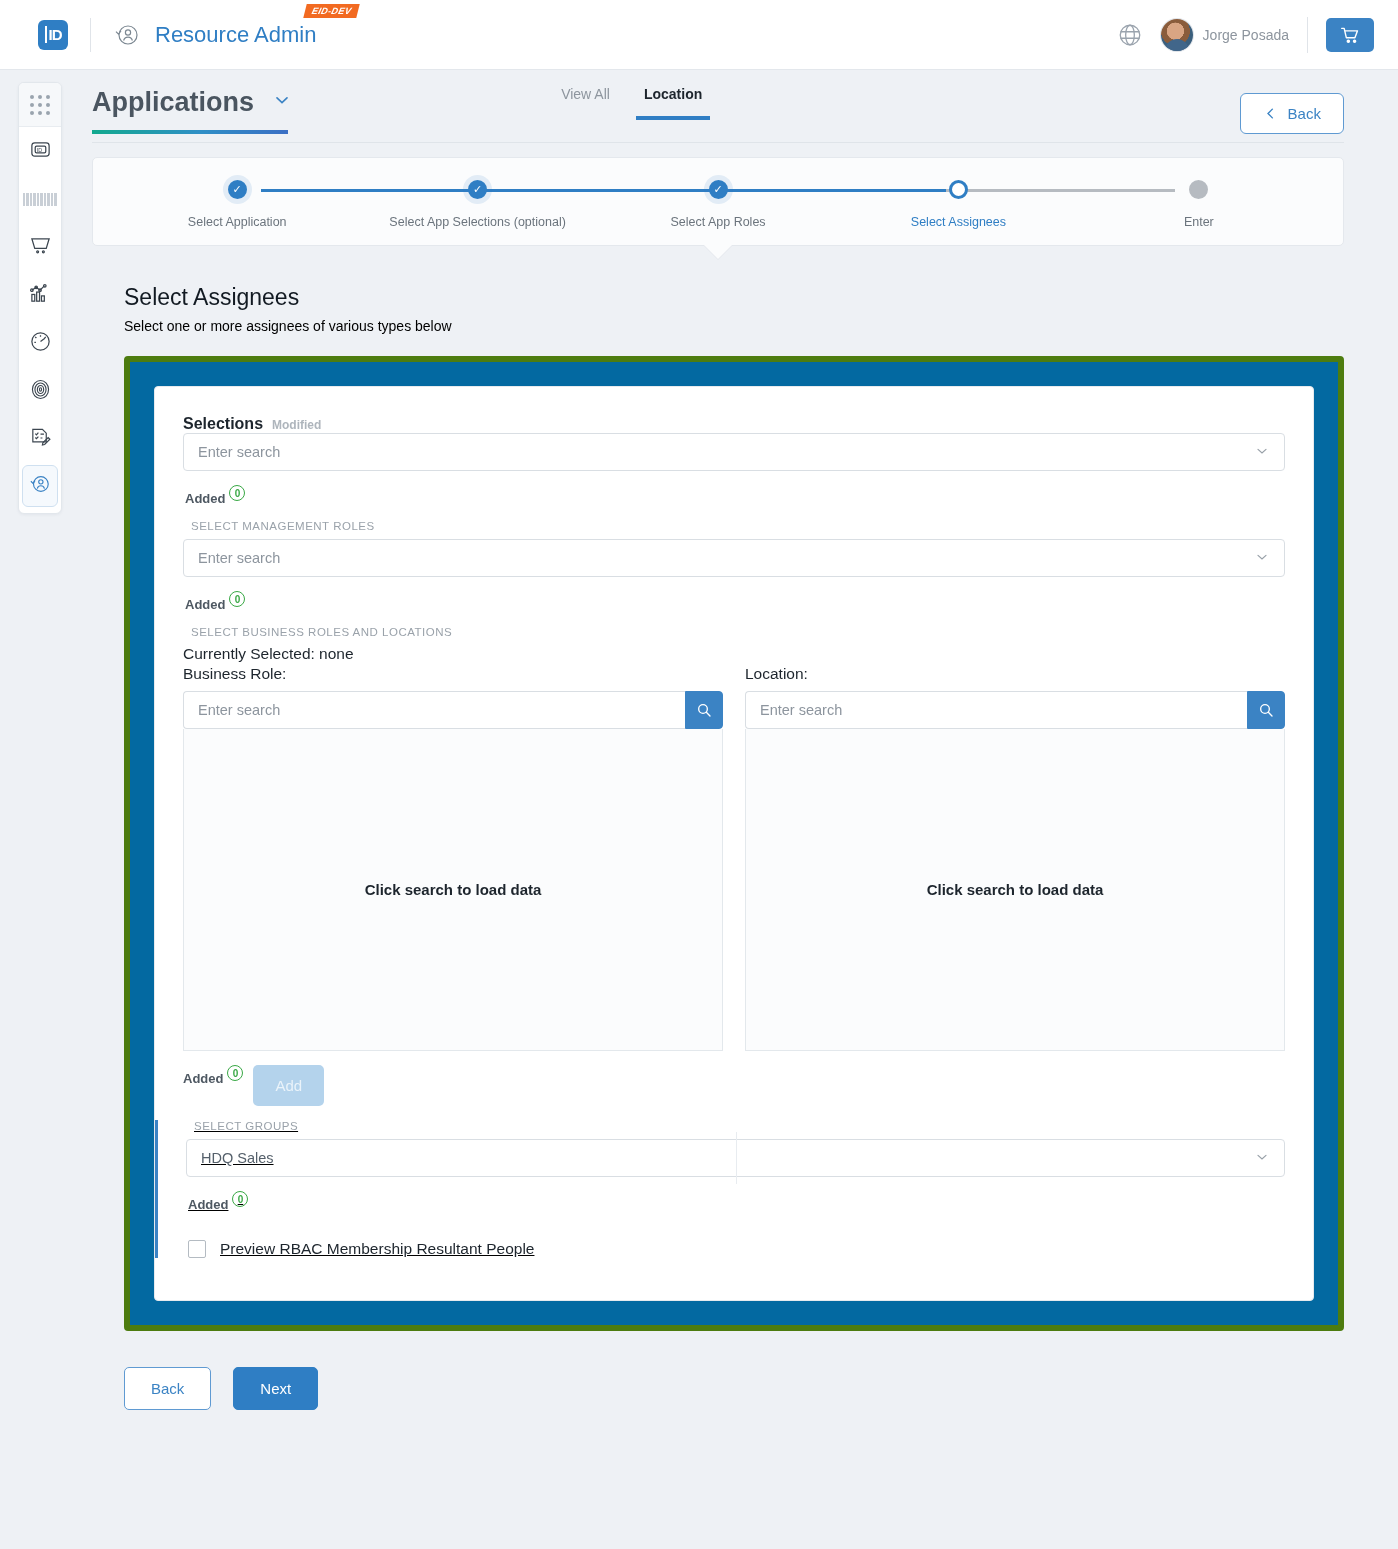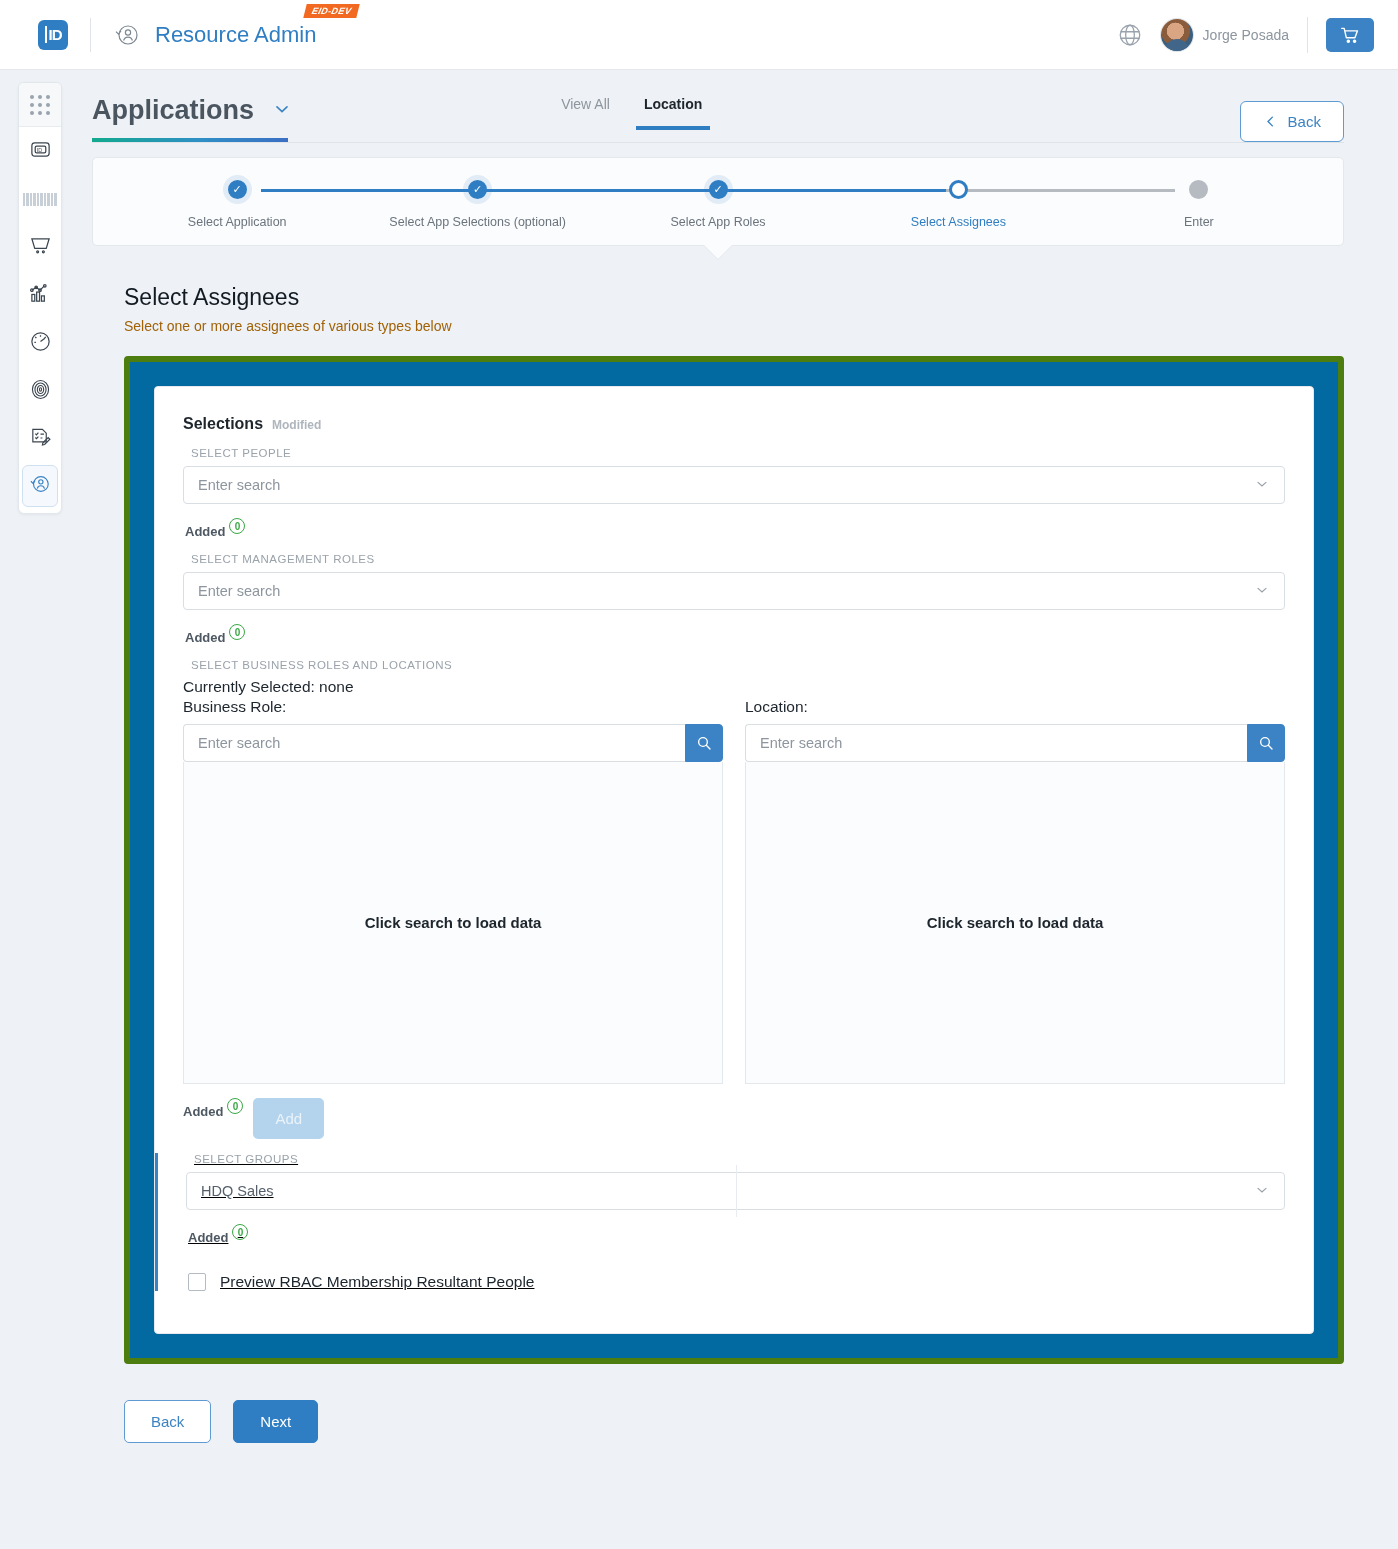--- a/index.html
+++ b/index.html
@@ -94,22 +94,22 @@
     background: #f5f9fd; color: #3b83c4;
   }
   .barcode { display: flex; gap: 1.5px; height: 13px; align-items: stretch; }
   .barcode i { width: 1.5px; background: #c9cfd6; display: block; }
   .barcode i:nth-child(2n){ width:2.5px; }
 
   
   .content { flex: 1; min-width: 0; padding: 0 54px 0 12px; }
 
   .page-head {
-    display: flex; align-items: flex-end;
-    padding: 18px 0 0 0; position: relative; height: 72px;
+    display: flex; align-items: center;
+    padding: 8px 0 0 0; position: relative; height: 72px;
   }
   .page-title-wrap { position: relative; padding-bottom: 16px; }
   .page-title {
     font-size: 27px; font-weight: 700; color: #4a5560;
     display: inline-block; vertical-align: middle;
   }
   .title-caret { display: inline-block; margin-left: 14px; color: #3b83c4; vertical-align: middle; }
   .title-underline {
     position: absolute; left: 0; bottom: 0; height: 4px; width: 196px;
     background: linear-gradient(90deg, #12a98e 0%, #2f8fc6 55%, #3b6fc4 100%);
@@ -158,21 +158,21 @@
   .stepper-arrow {
     position: absolute; left: 50%; bottom: -14px; transform: translateX(-50%);
     width: 0; height: 0; border-left: 14px solid transparent;
     border-right: 14px solid transparent; border-top: 14px solid #fbfcfd;
     filter: drop-shadow(0 1px 0 #e4e8ed);
   }
 
   
   .sec-head { margin: 38px 0 0 32px; }
   .sec-title { font-size: 23px; color: #121a22; font-weight: 400; }
-  .sec-sub { font-size: 14px; color: #a16207; margin-top: 7px; }
+  .sec-sub { font-size: 14px; color: #000000; margin-top: 7px; }
 
   
   .outer-card {
     margin: 22px 0 0 32px;
     background: #0369a1; border: 6px solid #4d7c0f; border-radius: 4px;
     padding: 24px;
   }
   .inner-card {
     background: #fff; border: 1px solid #e6eaee; border-radius: 4px;
     padding: 28px 28px 28px 28px;
@@ -489,21 +489,20 @@
     </div>
 
     <div class="outer-card">
       <div class="inner-card">
 
         <div class="selections-row">
           <span class="selections">Selections</span>
           <span class="modified">Modified</span>
         </div>
 
-        <div class="field-label">SELECT PEOPLE</div>
         <div class="select-box">
           <span>Enter search</span>
           <span class="select-caret">
             <svg width="16" height="16" viewBox="0 0 24 24" fill="none" stroke="#98a0a8" stroke-width="1.8" stroke-linecap="round">
                 <path d="M6 9.5l6 5.5 6-5.5"></path>
               </svg>
           </span>
         </div>
         <div class="added-row">
           <span class="added-label">Added</span>

